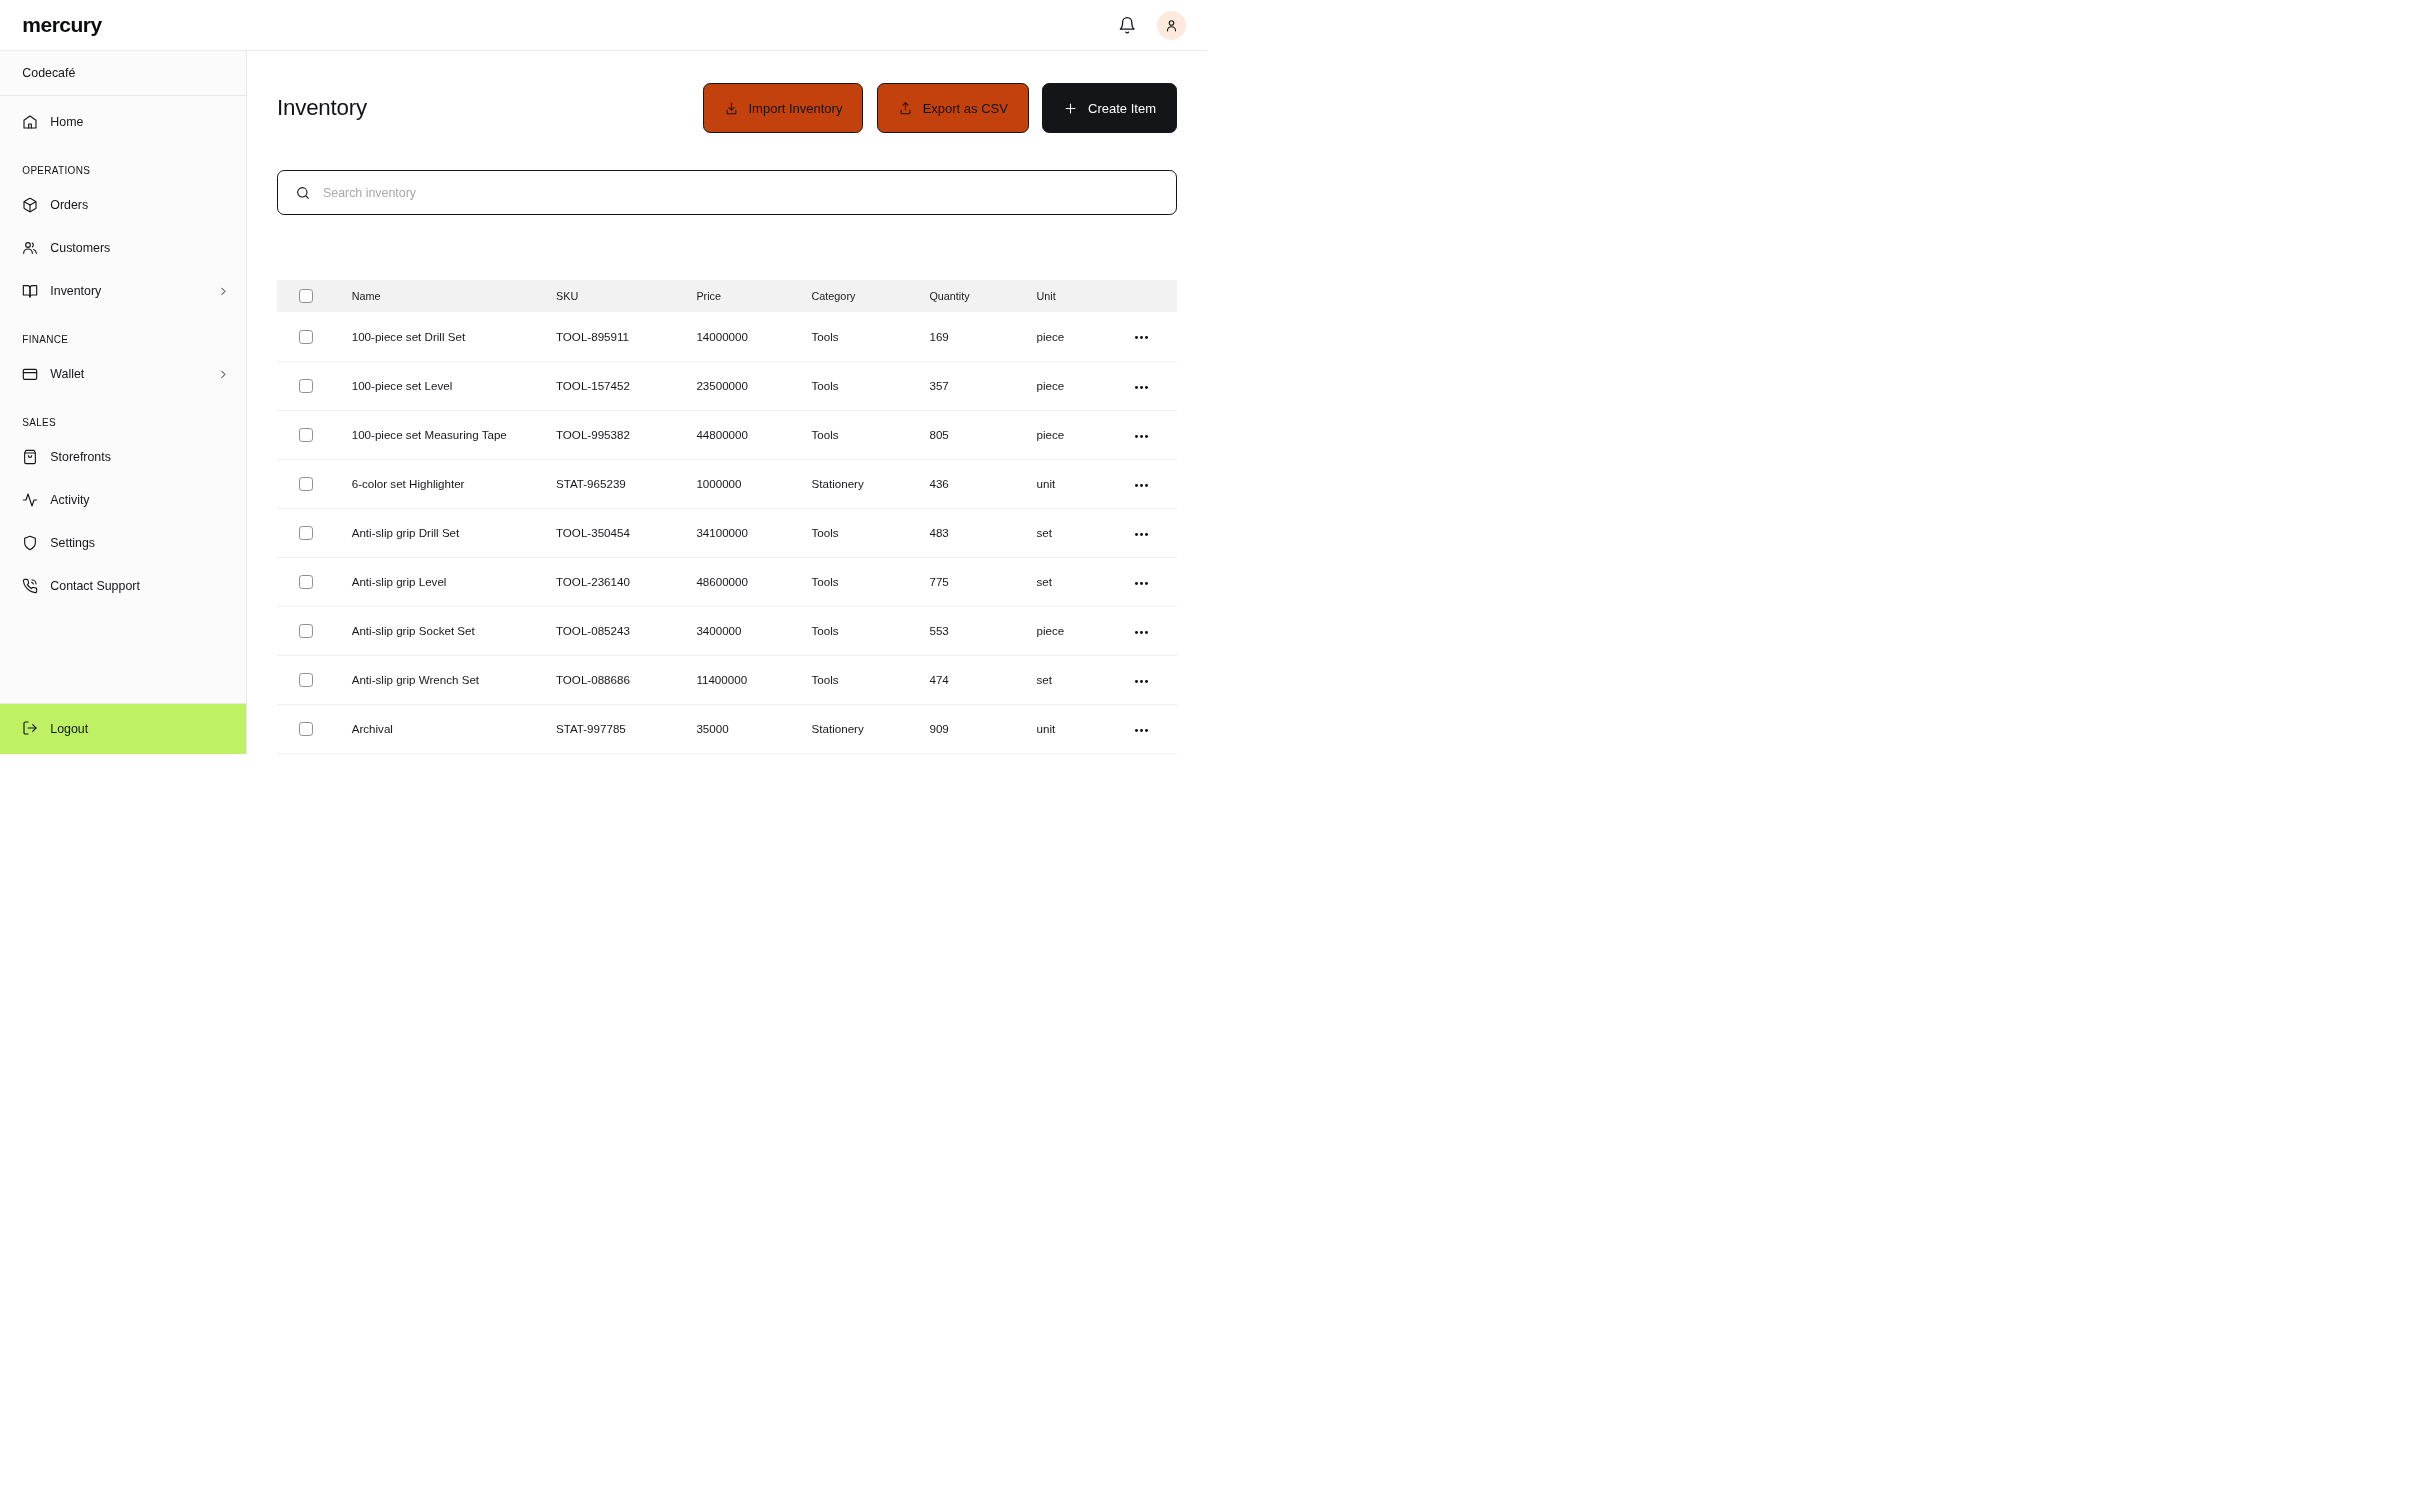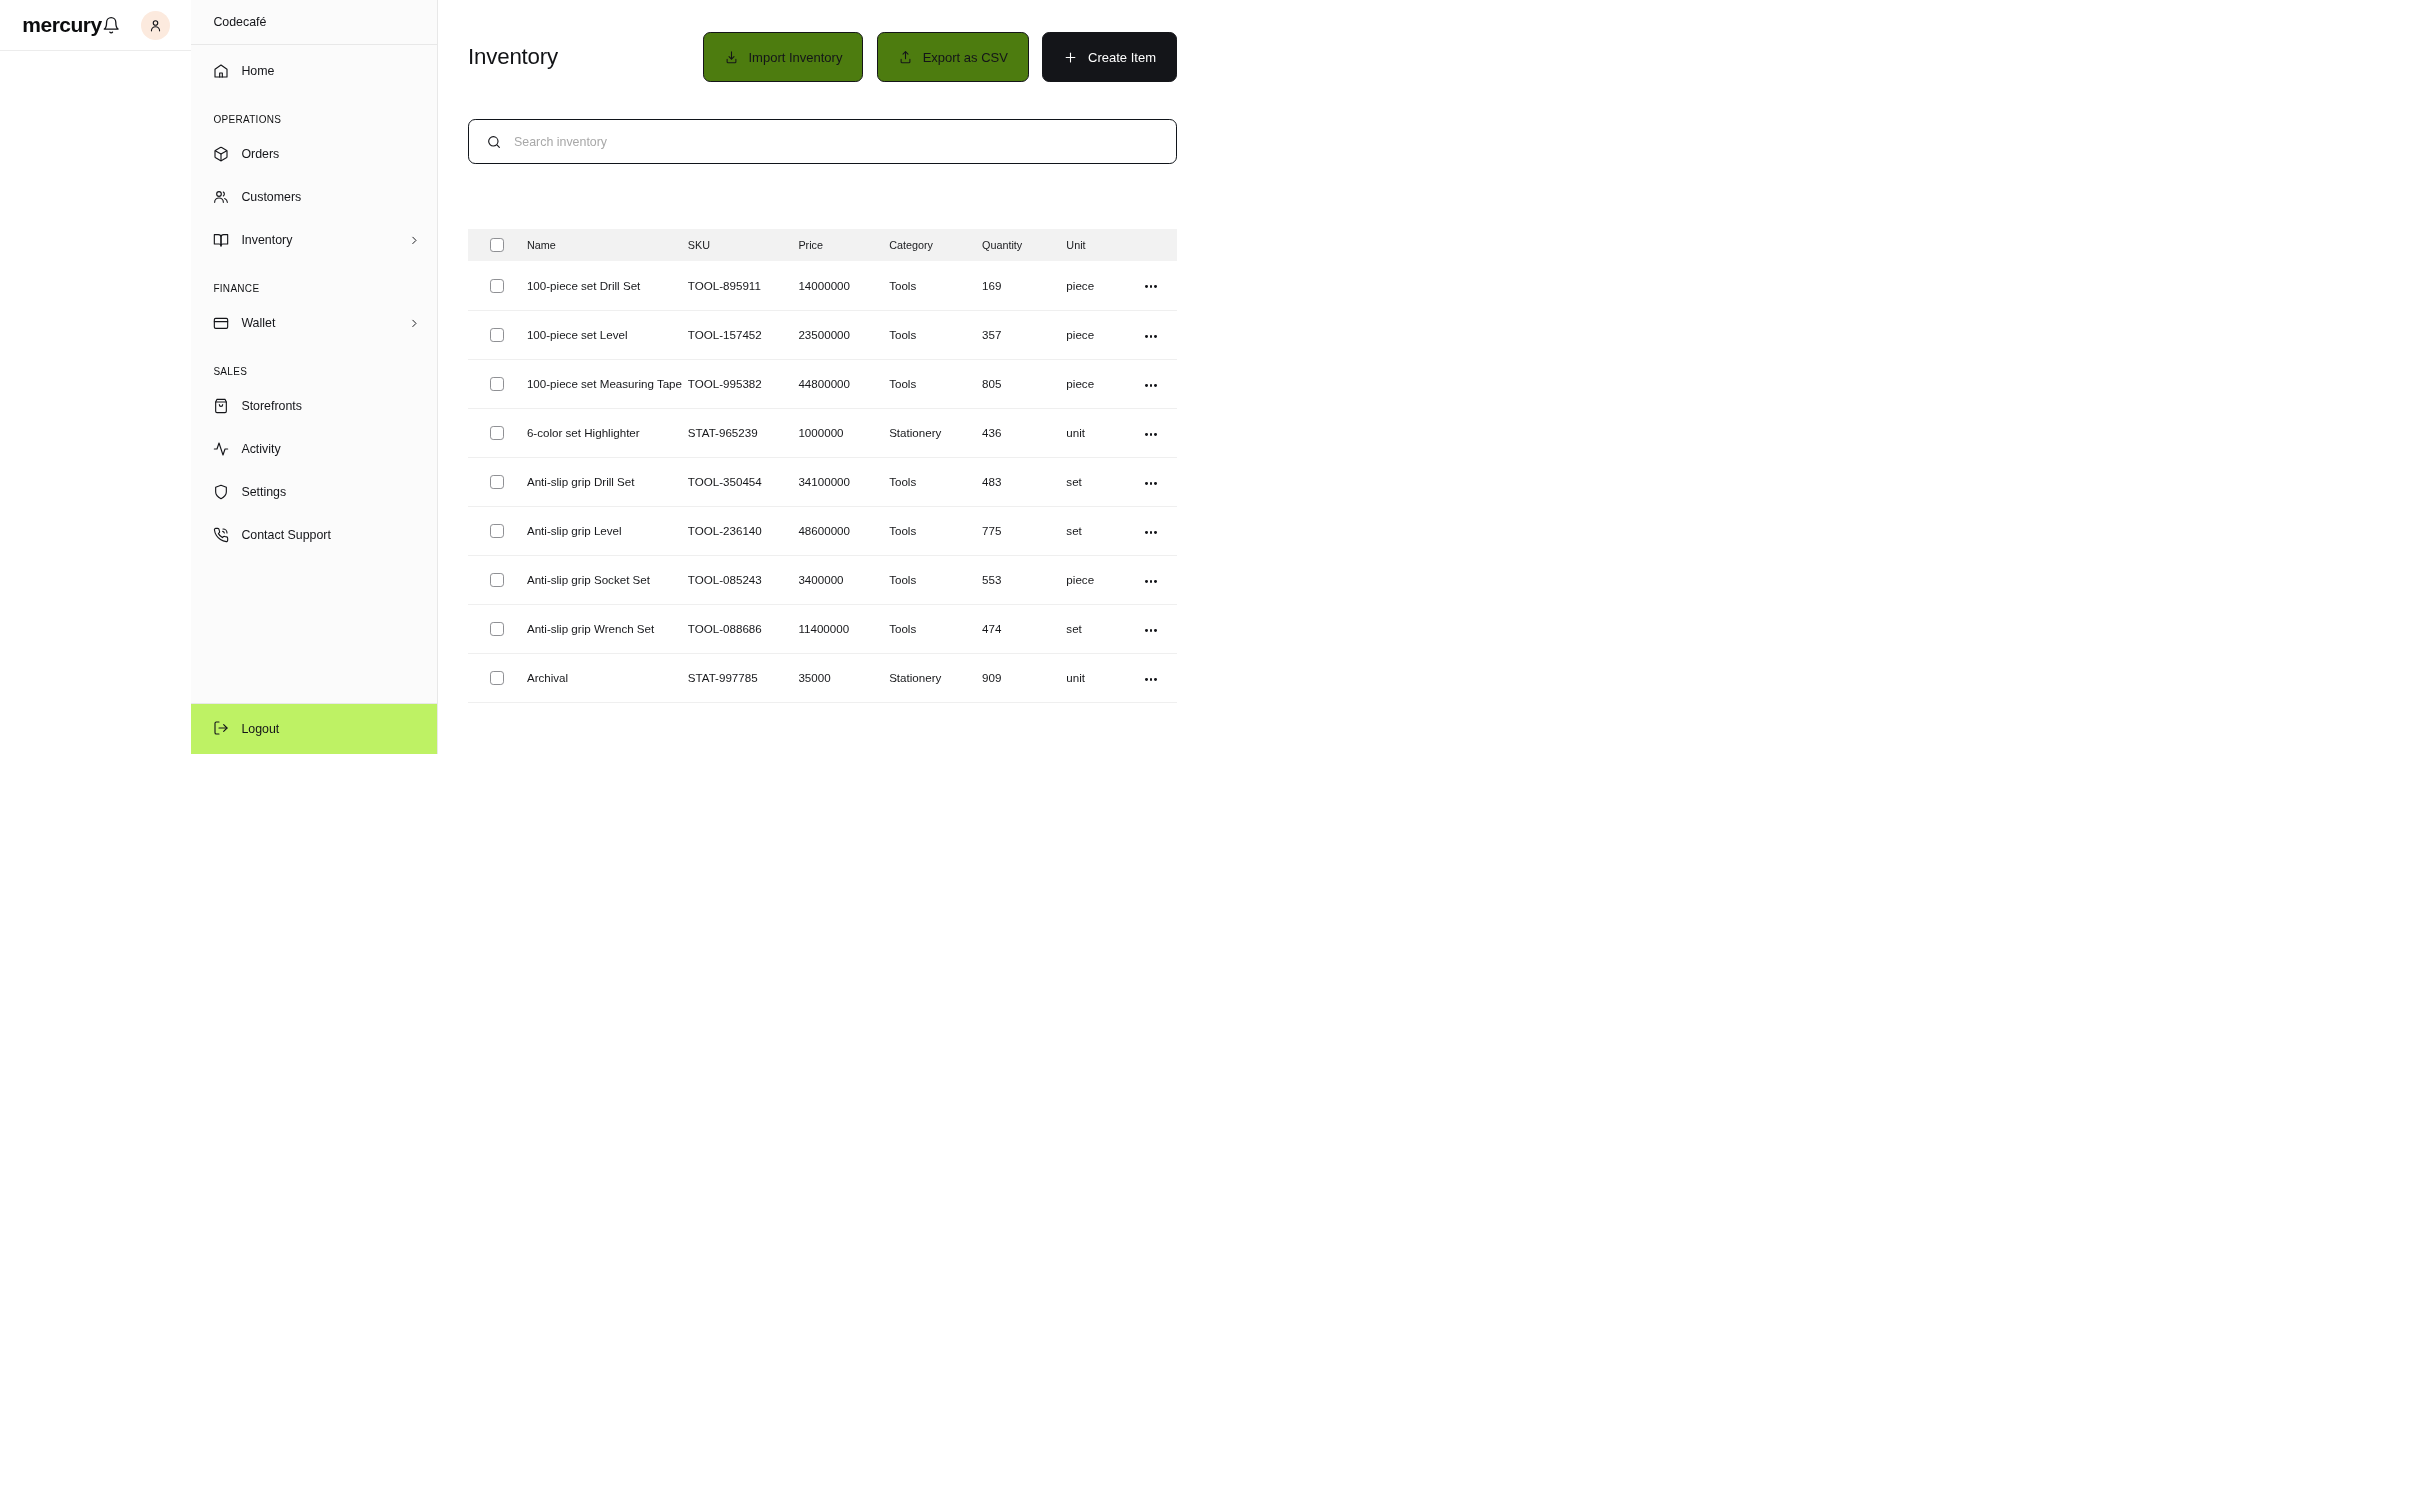--- a/index.html
+++ b/index.html
@@ -1,18 +1,18 @@
 <!DOCTYPE html>
 <html style="font-size:12.8px"><head>
 <meta charset="utf-8">
 <style>
   * { margin:0; padding:0; box-sizing:border-box; }
   html,body { width:1207px; height:754px; overflow:hidden; background:#fff;
     font-family:"Liberation Sans", sans-serif; color:#141519; }
-  .app { width:1207px; height:754px; display:flex; flex-direction:row; }
+  .app { width:1207px; height:754px; display:flex; flex-direction:column; }
 
   
   .topbar { height:51px; flex:0 0 51px; display:flex; align-items:center;
     padding:0 21px 0 22.3px; background:#fff; border-bottom:0.8px solid #ececec; }
   .logo { font-size:21px; font-weight:600; letter-spacing:-0.5px; color:#0c0d0e; }
   .topbar-right { margin-left:auto; display:flex; align-items:center; gap:21px; }
   .icon-btn { background:none; border:none; cursor:pointer; display:flex; align-items:center; color:#141519; }
   .avatar { width:29px; height:29px; border-radius:50%; background:#fceade;
     display:flex; align-items:center; justify-content:center; border:none; cursor:pointer; color:#141519; }
 
@@ -34,21 +34,21 @@
   .logout-row { flex:0 0 51px; border-top:0.8px solid #e8e8e8; display:flex;
     align-items:center; gap:12px; padding-left:22.3px; font-size:12.4px; cursor:pointer; background:#bef264; }
 
   
   .main { flex:1; min-width:0; padding:0 30px; background:#fff; }
   .title-row { margin-top:32px; height:50px; display:flex; align-items:center; }
   .page-title { font-size:22.3px; font-weight:500; letter-spacing:-0.2px; color:#121316; }
   .actions { margin-left:auto; display:flex; gap:13.6px; }
   .btn { height:50px; display:inline-flex; align-items:center; gap:9.6px; padding:0 20px;
     font-family:"Liberation Sans", sans-serif; font-size:13px; font-weight:500;
-    background:#4d7c0f; color:#141519; border:1.2px solid #141519; border-radius:7.2px; cursor:pointer; }
+    background:#c2410c; color:#141519; border:1.2px solid #141519; border-radius:7.2px; cursor:pointer; }
   .btn.primary { background:#141519; color:#fff; border-color:#141519; }
 
   .search-wrap { margin-top:37px; height:45px; border:1.4px solid #10141a; border-radius:7.2px;
     display:flex; align-items:center; gap:12px; padding:0 17px; background:#fff; }
   .search-wrap input { flex:1; border:none; outline:none; font-size:12.4px;
     font-family:"Liberation Sans", sans-serif; color:#141519; background:transparent; }
   .search-wrap input::placeholder { color:#a8a8a8; }
 
   
   .table-wrap { margin-top:65px; }

